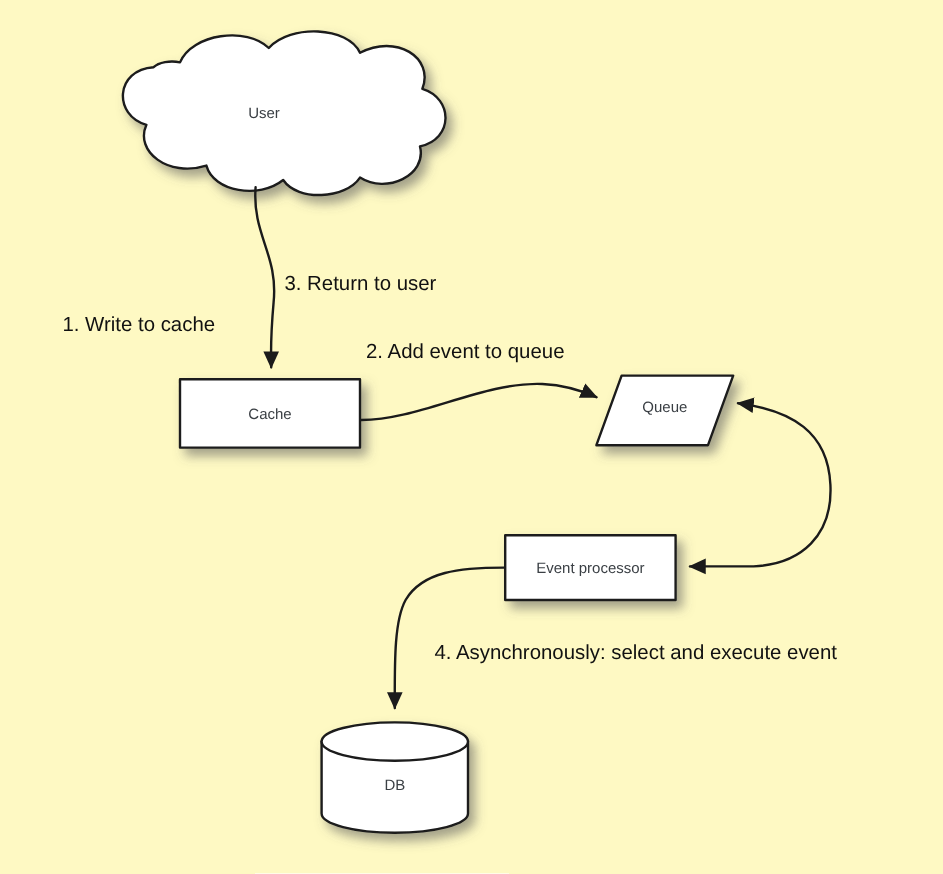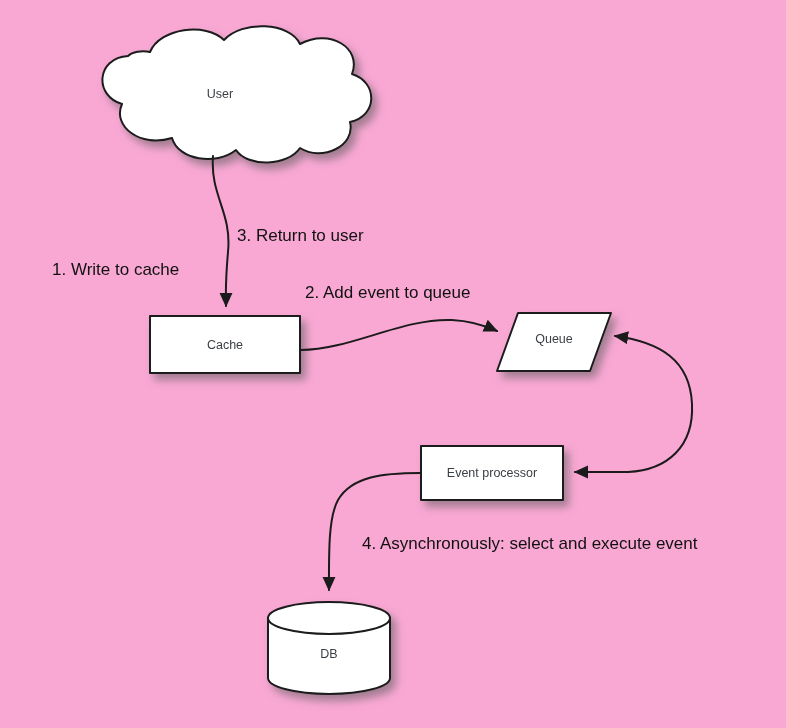--- a/index.html
+++ b/index.html
@@ -9,21 +9,21 @@
     background: #ffffff;
   }
   body {
     font-family: "Liberation Sans", sans-serif;
     -webkit-font-smoothing: antialiased;
   }
   #canvas {
     position: relative;
     width: 786px;
     height: 728px;
-    background: #f9a8d4;
+    background: #fef9c3;
     overflow: hidden;
   }
   #diagram-svg {
     position: absolute;
     left: 0;
     top: 0;
     width: 786px;
     height: 728px;
     display: block;
   }

